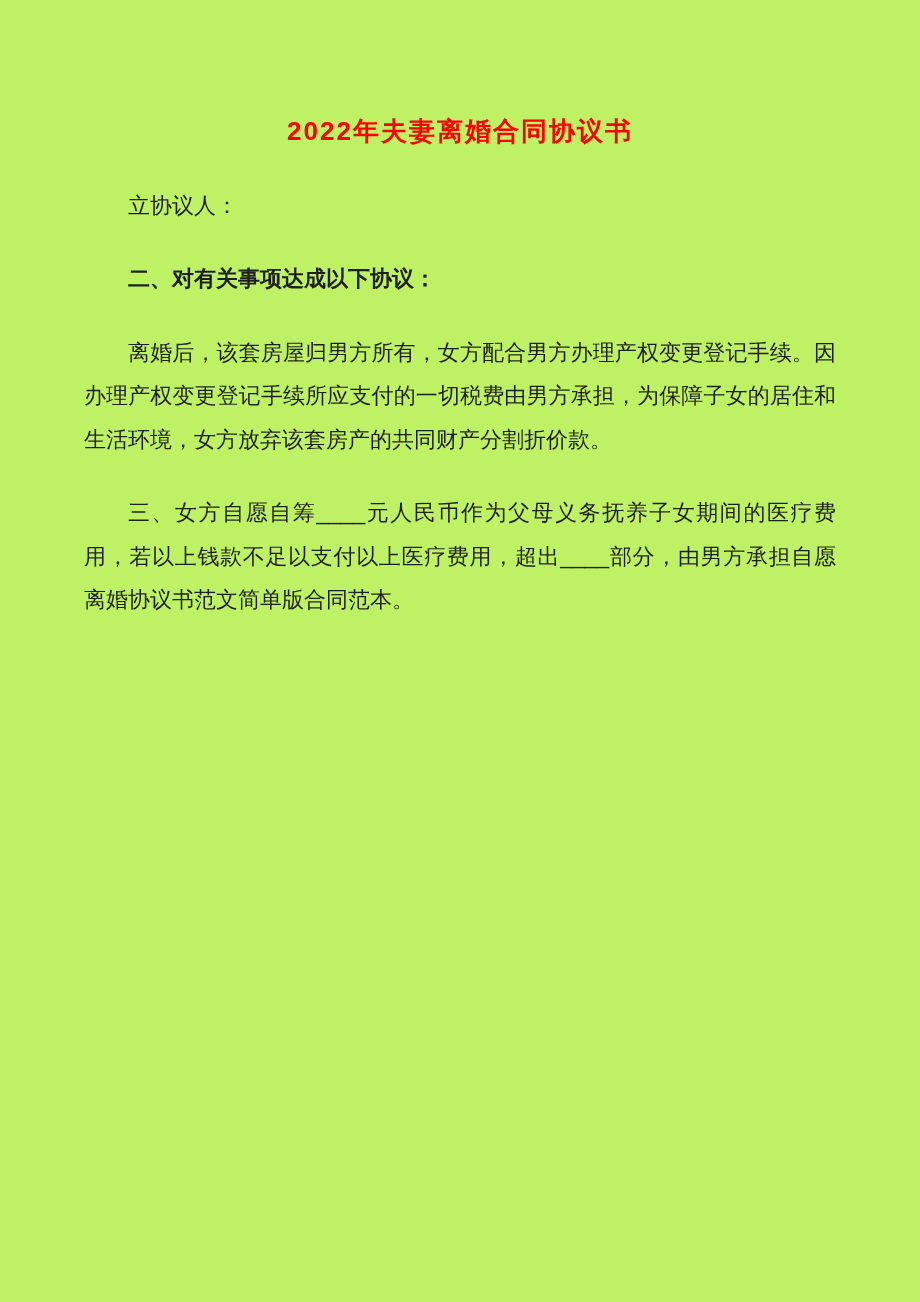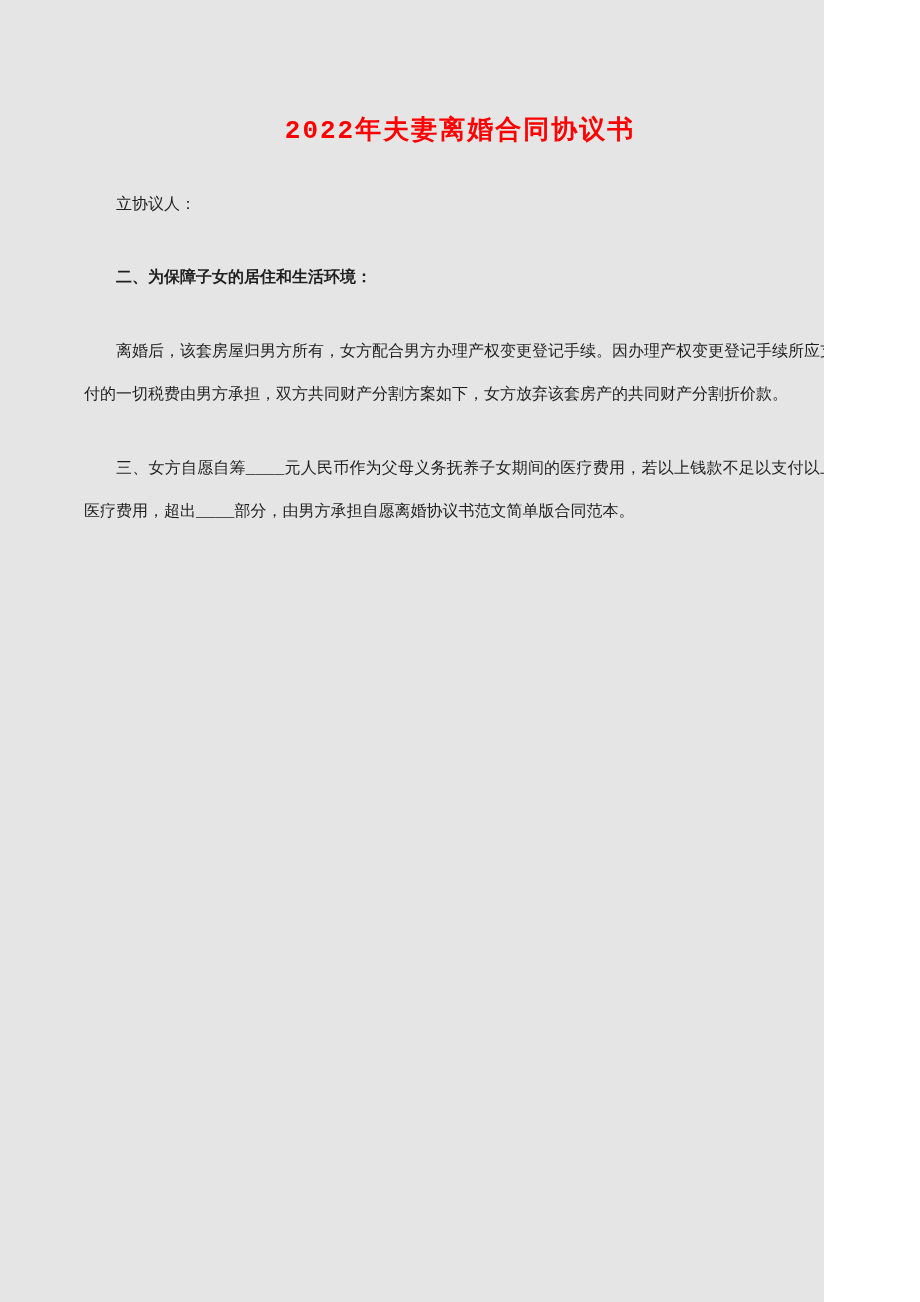--- a/index.html
+++ b/index.html
@@ -2,44 +2,44 @@
 <html><head>
 <meta charset="utf-8">
 <style>
   html, body {
     margin: 0;
     padding: 0;
     background: #ffffff;
   }
   .page {
     position: relative;
-    width: 824px;
+    width: 920px;
     height: 1302px;
-    background: #e5e5e5;
+    background: #bef264;
     overflow: hidden;
-    font-family: Liberation Mono, monospace;
+    font-family: Liberation Sans, sans-serif;
   }
   .content {
     position: absolute;
     left: 84px;
     top: 110px;
     width: 752px;
   }
   .doc-title {
     margin: 0 0 30px 0;
     font-size: 26px;
     font-weight: bold;
     line-height: 43.5px;
     text-align: center;
     letter-spacing: 2px;
     text-indent: 0;
   }
   .para {
     margin: 0 0 30px 0;
-    font-size: 16px;
+    font-size: 22px;
     font-weight: normal;
     line-height: 43.5px;
     text-align: justify;
     text-justify: inter-ideograph;
     text-indent: 2em;
     word-break: break-all;
   }
   .para-bold {
     font-weight: bold;
   }
@@ -51,21 +51,21 @@
   <div class="content" style="color: rgb(31, 31, 31);">
 
     <h1 class="doc-title" style="color: rgb(255, 0, 0);">2022年夫妻离婚合同协议书</h1>
 
     <p class="para">立协议人：</p>
 
 
 
 
 
-    <p class="para para-bold">二、为保障子女的居住和生活环境：</p>
+    <p class="para para-bold">二、对有关事项达成以下协议：</p>
 
 
-    <p class="para">离婚后，该套房屋归男方所有，女方配合男方办理产权变更登记手续。因办理产权变更登记手续所应支付的一切税费由男方承担，双方共同财产分割方案如下，女方放弃该套房产的共同财产分割折价款。</p>
+    <p class="para">离婚后，该套房屋归男方所有，女方配合男方办理产权变更登记手续。因办理产权变更登记手续所应支付的一切税费由男方承担，为保障子女的居住和生活环境，女方放弃该套房产的共同财产分割折价款。</p>
 
     <p class="para">三、女方自愿自筹____元人民币作为父母义务抚养子女期间的医疗费用，若以上钱款不足以支付以上医疗费用，超出____部分，由男方承担自愿离婚协议书范文简单版合同范本。</p>
 
   </div>
 </div>
 
 </body></html>

